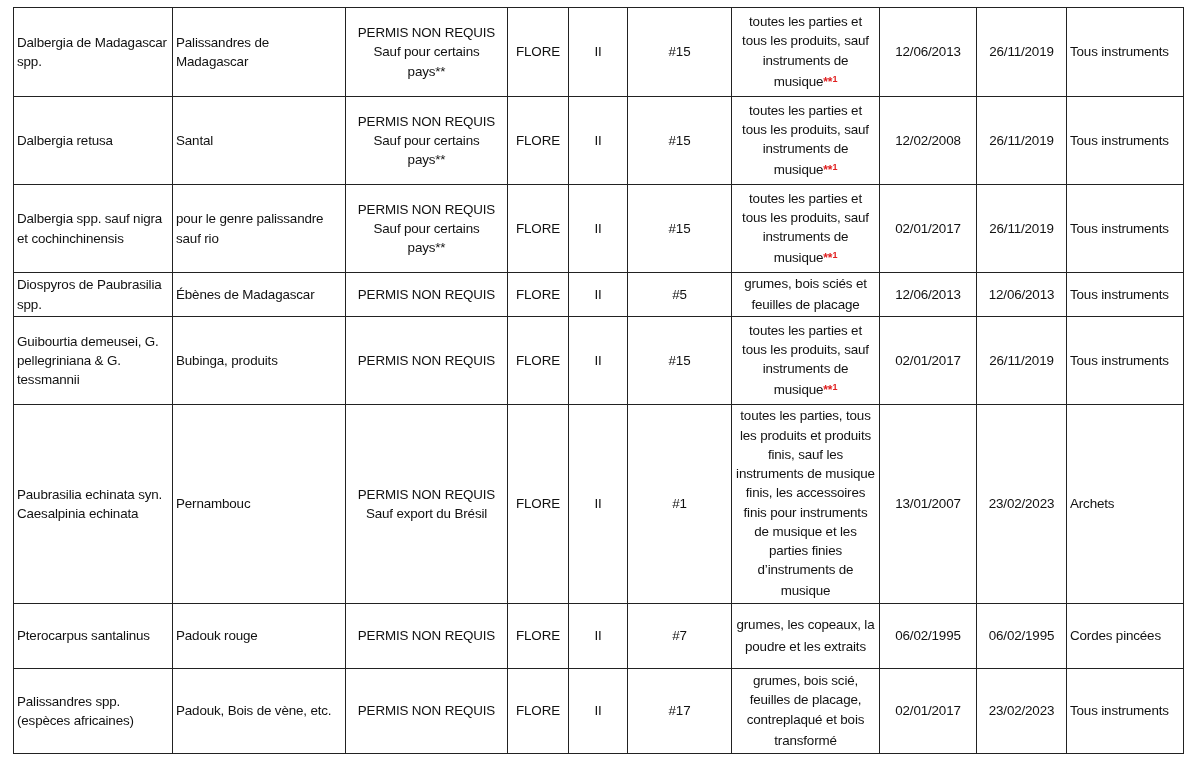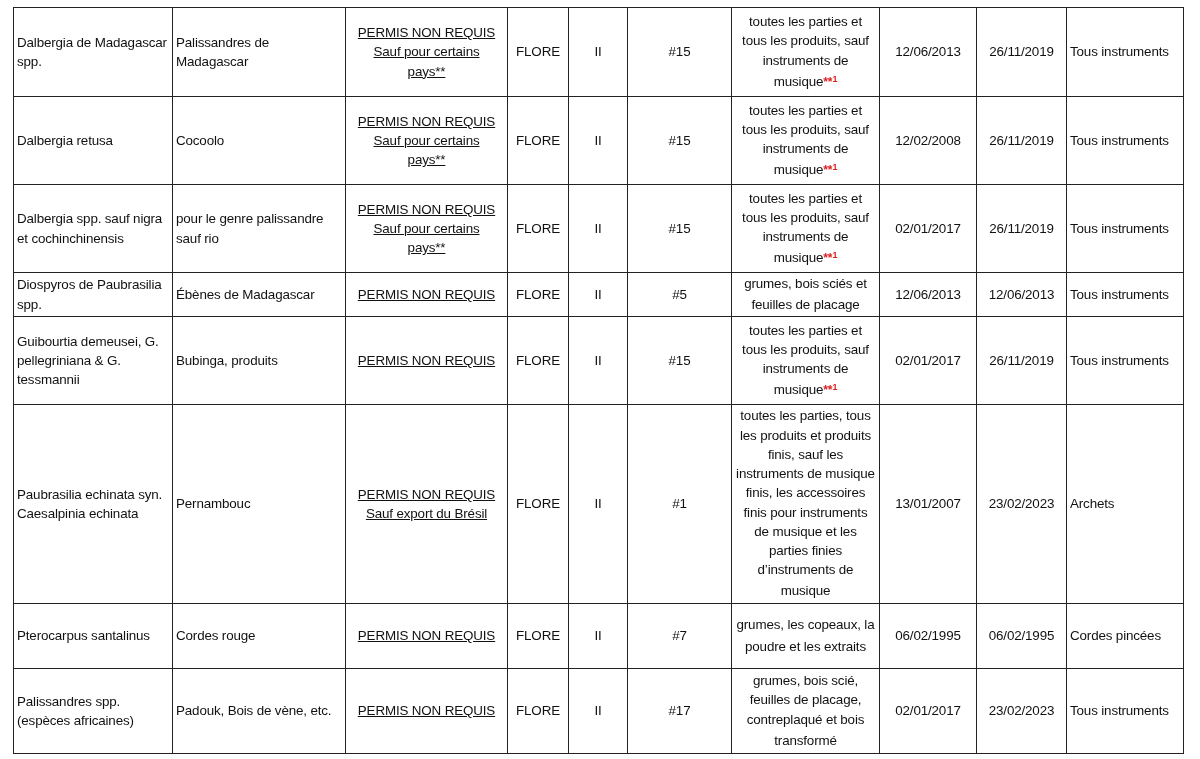--- a/index.html
+++ b/index.html
@@ -13,21 +13,21 @@
   table.cites td {
     border: 1.5px solid #222;
     font-size: 13.4px; line-height: 19.2px;
     padding: 0 3px; vertical-align: middle;
     letter-spacing: -0.15px;
   }
   td.l { text-align: left; }
   td.c { text-align: center; }
   .mark { color: #e02020; font-weight: bold; font-size: 12px; }
   .mark sup { font-size: 9px; vertical-align: 4px; }
-  .line { display: block; text-decoration: underline; }
+  .line { display: block; }
 </style>
 </head>
 <body>
 
 <table class="cites">
   <colgroup>
     <col style="width:159px">
     <col style="width:173px">
     <col style="width:162px">
     <col style="width:61px">
@@ -47,21 +47,21 @@
     <td class="c"><span>II</span></td>
     <td class="c"><span>#15</span></td>
     <td class="c"><span>toutes les parties et tous les produits, sauf instruments de musique</span><span class="mark"><span>**</span><sup>1</sup></span></td>
     <td class="c"><span>12/06/2013</span></td>
     <td class="c"><span>26/11/2019</span></td>
     <td class="l"><span>Tous instruments</span></td>
   </tr>
 
   <tr style="height: 88px;">
     <td class="l"><span>Dalbergia retusa</span></td>
-    <td class="l"><span>Cocoolo</span></td>
+    <td class="l"><span>Santal</span></td>
     <td class="c"><span><span class="line">PERMIS NON REQUIS</span><span class="line">Sauf pour certains</span><span class="line">pays**</span></span></td>
     <td class="c"><span>FLORE</span></td>
     <td class="c"><span>II</span></td>
     <td class="c"><span>#15</span></td>
     <td class="c"><span>toutes les parties et tous les produits, sauf instruments de musique</span><span class="mark"><span>**</span><sup>1</sup></span></td>
     <td class="c"><span>12/02/2008</span></td>
     <td class="c"><span>26/11/2019</span></td>
     <td class="l"><span>Tous instruments</span></td>
   </tr>
 
@@ -112,21 +112,21 @@
     <td class="c"><span>II</span></td>
     <td class="c"><span>#1</span></td>
     <td class="c"><span>toutes les parties, tous les produits et produits finis, sauf les instruments de musique finis, les accessoires finis pour instruments de musique et les parties finies d’instruments de musique</span><span class="mark"><span></span><sup></sup></span></td>
     <td class="c"><span>13/01/2007</span></td>
     <td class="c"><span>23/02/2023</span></td>
     <td class="l"><span>Archets</span></td>
   </tr>
 
   <tr style="height: 65px;">
     <td class="l"><span>Pterocarpus santalinus</span></td>
-    <td class="l"><span>Cordes rouge</span></td>
+    <td class="l"><span>Padouk rouge</span></td>
     <td class="c"><span><span class="line">PERMIS NON REQUIS</span></span></td>
     <td class="c"><span>FLORE</span></td>
     <td class="c"><span>II</span></td>
     <td class="c"><span>#7</span></td>
     <td class="c"><span>grumes, les copeaux, la poudre et les extraits</span><span class="mark"><span></span><sup></sup></span></td>
     <td class="c"><span>06/02/1995</span></td>
     <td class="c"><span>06/02/1995</span></td>
     <td class="l"><span>Cordes pincées</span></td>
   </tr>
 

